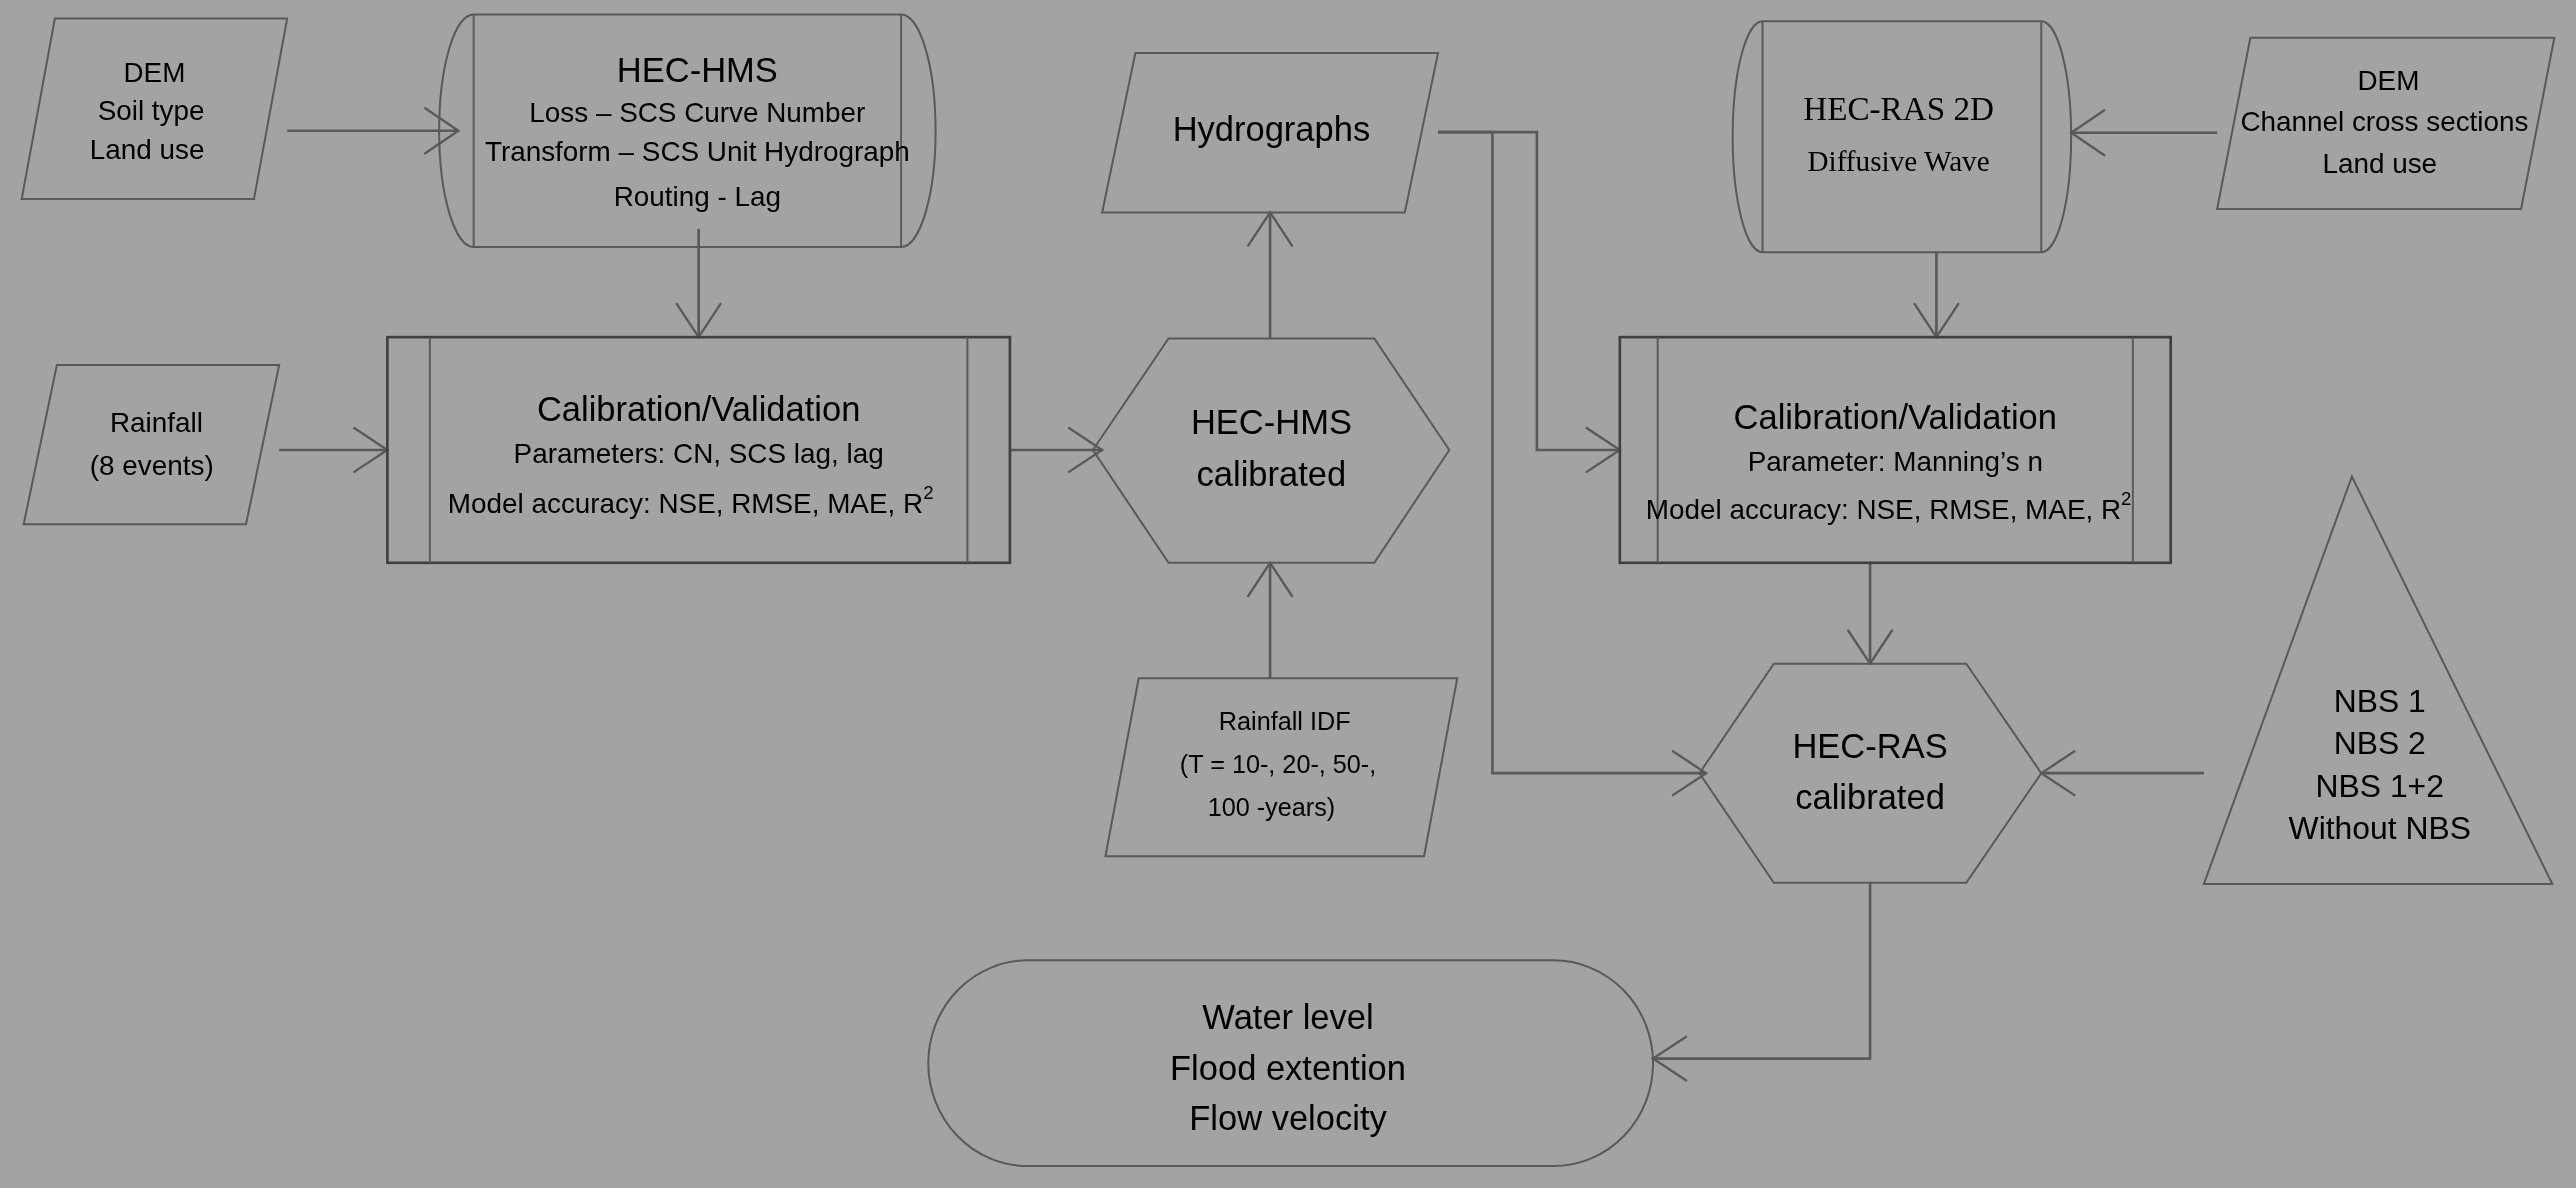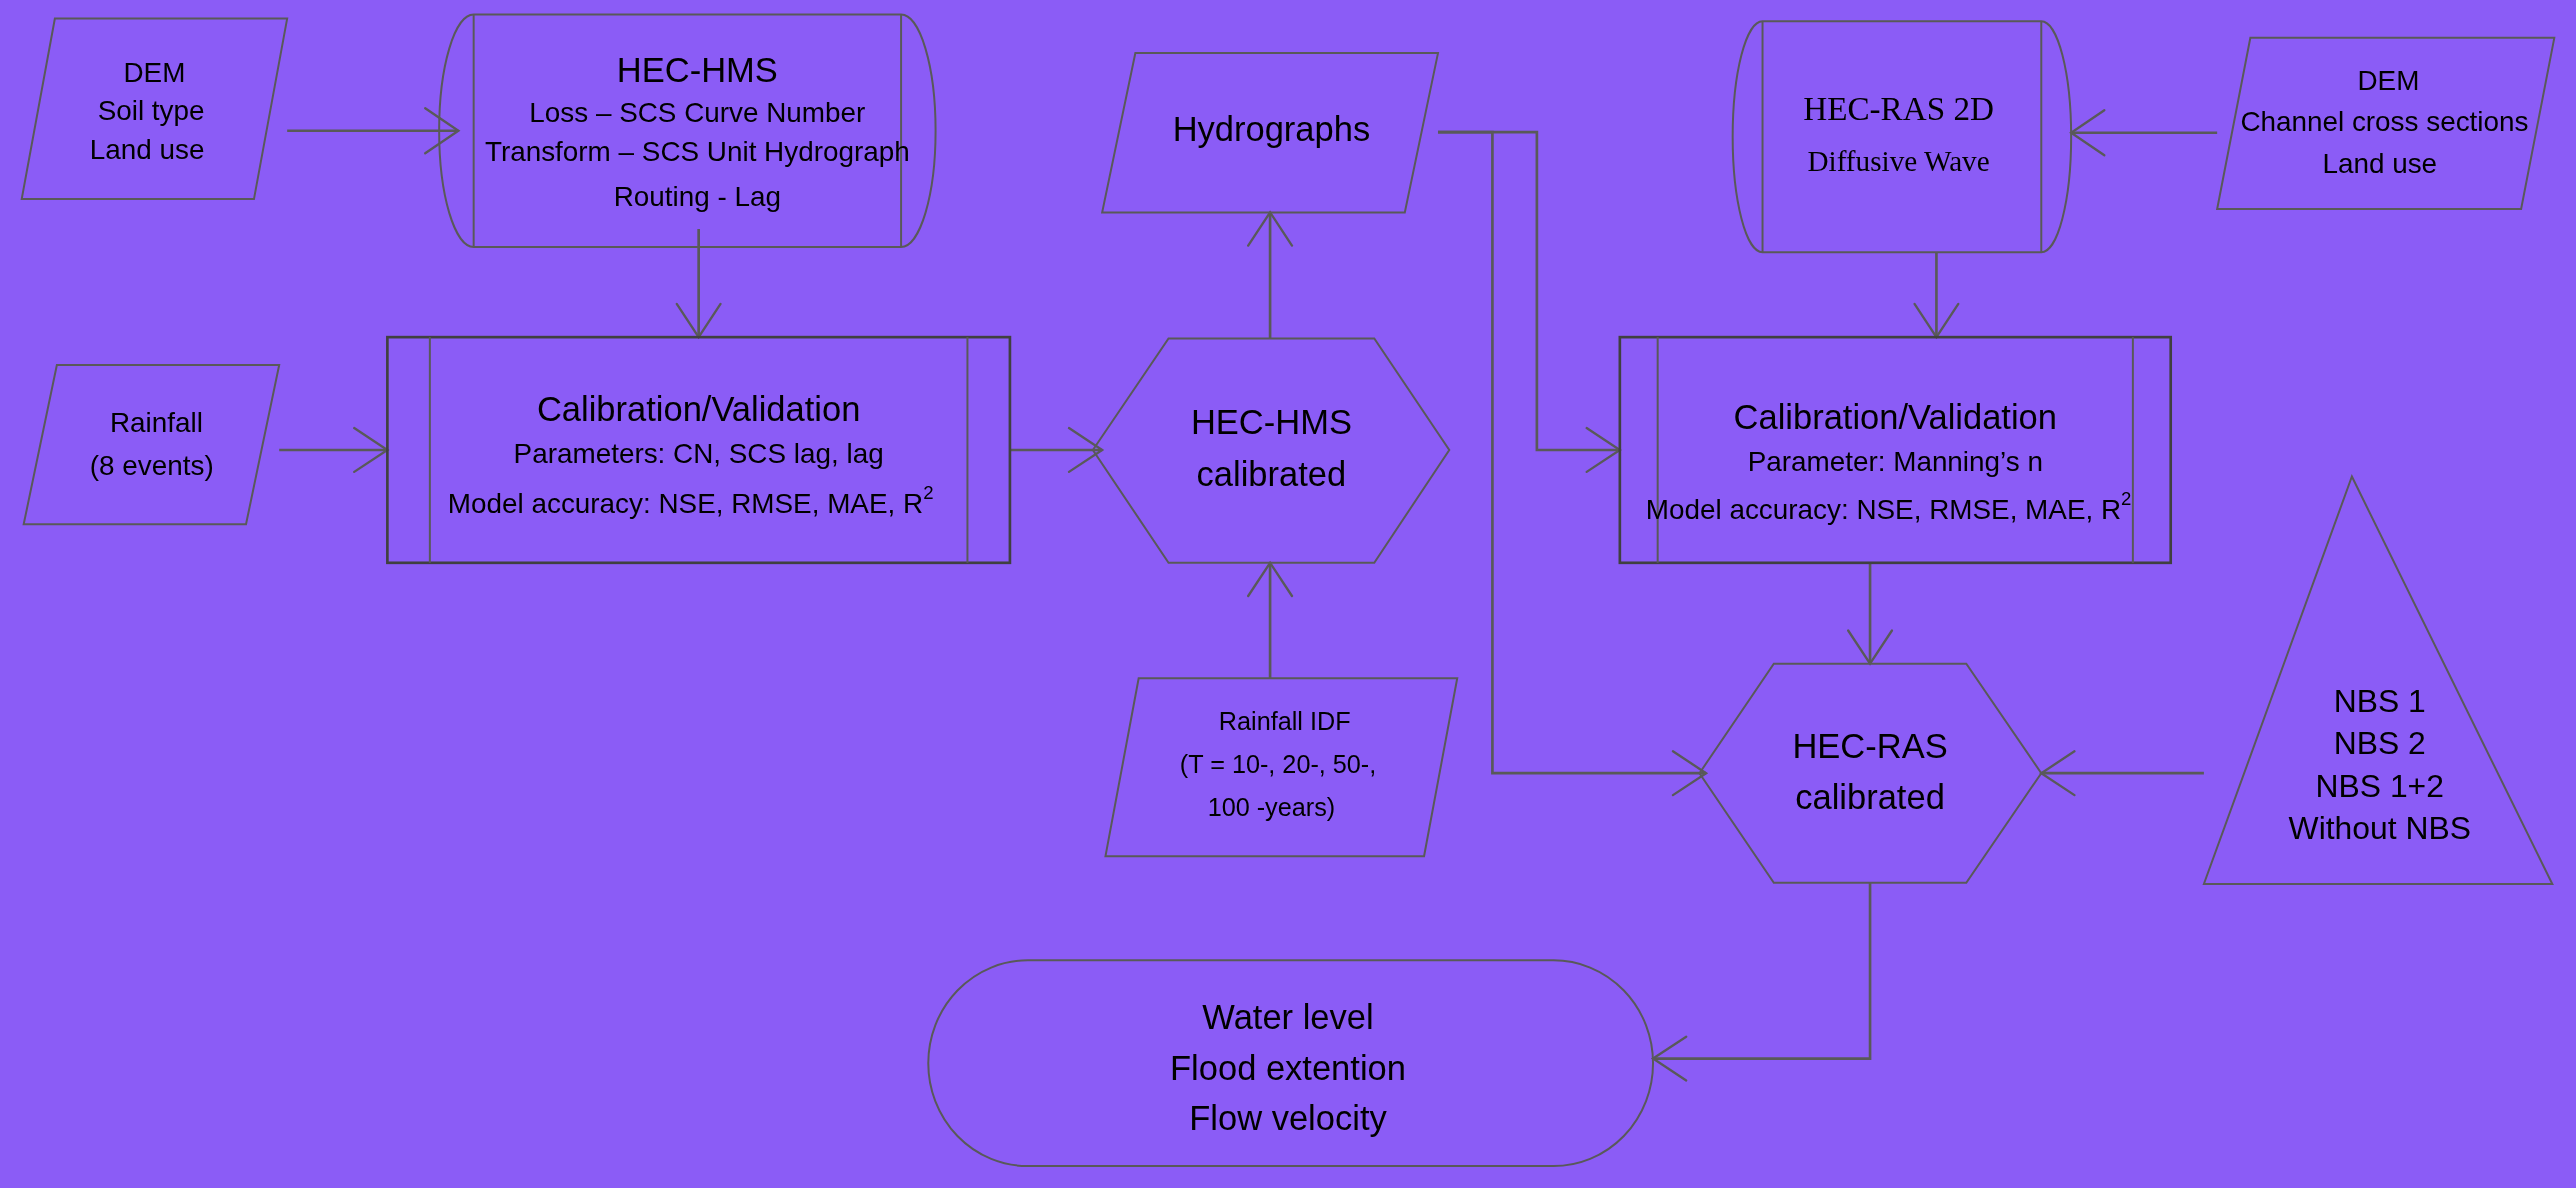--- a/index.html
+++ b/index.html
@@ -1,18 +1,18 @@
 <!DOCTYPE html>
 <html style="font-size:10.6px"><head>
 <meta charset="utf-8">
 <style>
   html,body{margin:0;padding:0;background:#ffffff;}
   body{width:2576px;height:1188px;overflow:hidden;
        font-family:"Liberation Sans","DejaVu Sans",sans-serif;}
-  #stage{position:relative;width:2576px;height:1188px;background:#8b5cf6;}
+  #stage{position:relative;width:2576px;height:1188px;background:#a3a3a3;}
   svg#diagram{position:absolute;left:0;top:0;width:2576px;height:1188px;}
   .shape-fill-white{fill:#ffffff;}
   .shape-fill-lightgrey{fill:#f2f2f2;}
   .shape-fill-grey{fill:#d9d9d9;}
   .shape-fill-darkgrey{fill:#a6a6a6;}
   .stroke-thin{stroke:#595959;stroke-width:3;fill:none;}
   .stroke-med{stroke:#404040;stroke-width:4;fill:none;}
   .conn{stroke:#595959;stroke-width:4;fill:none;}
   .arrowhead{stroke:#595959;stroke-width:3.5;fill:none;stroke-linecap:round;}
   .lbl{font-family:"Liberation Sans","DejaVu Sans",sans-serif;fill:#000000;

